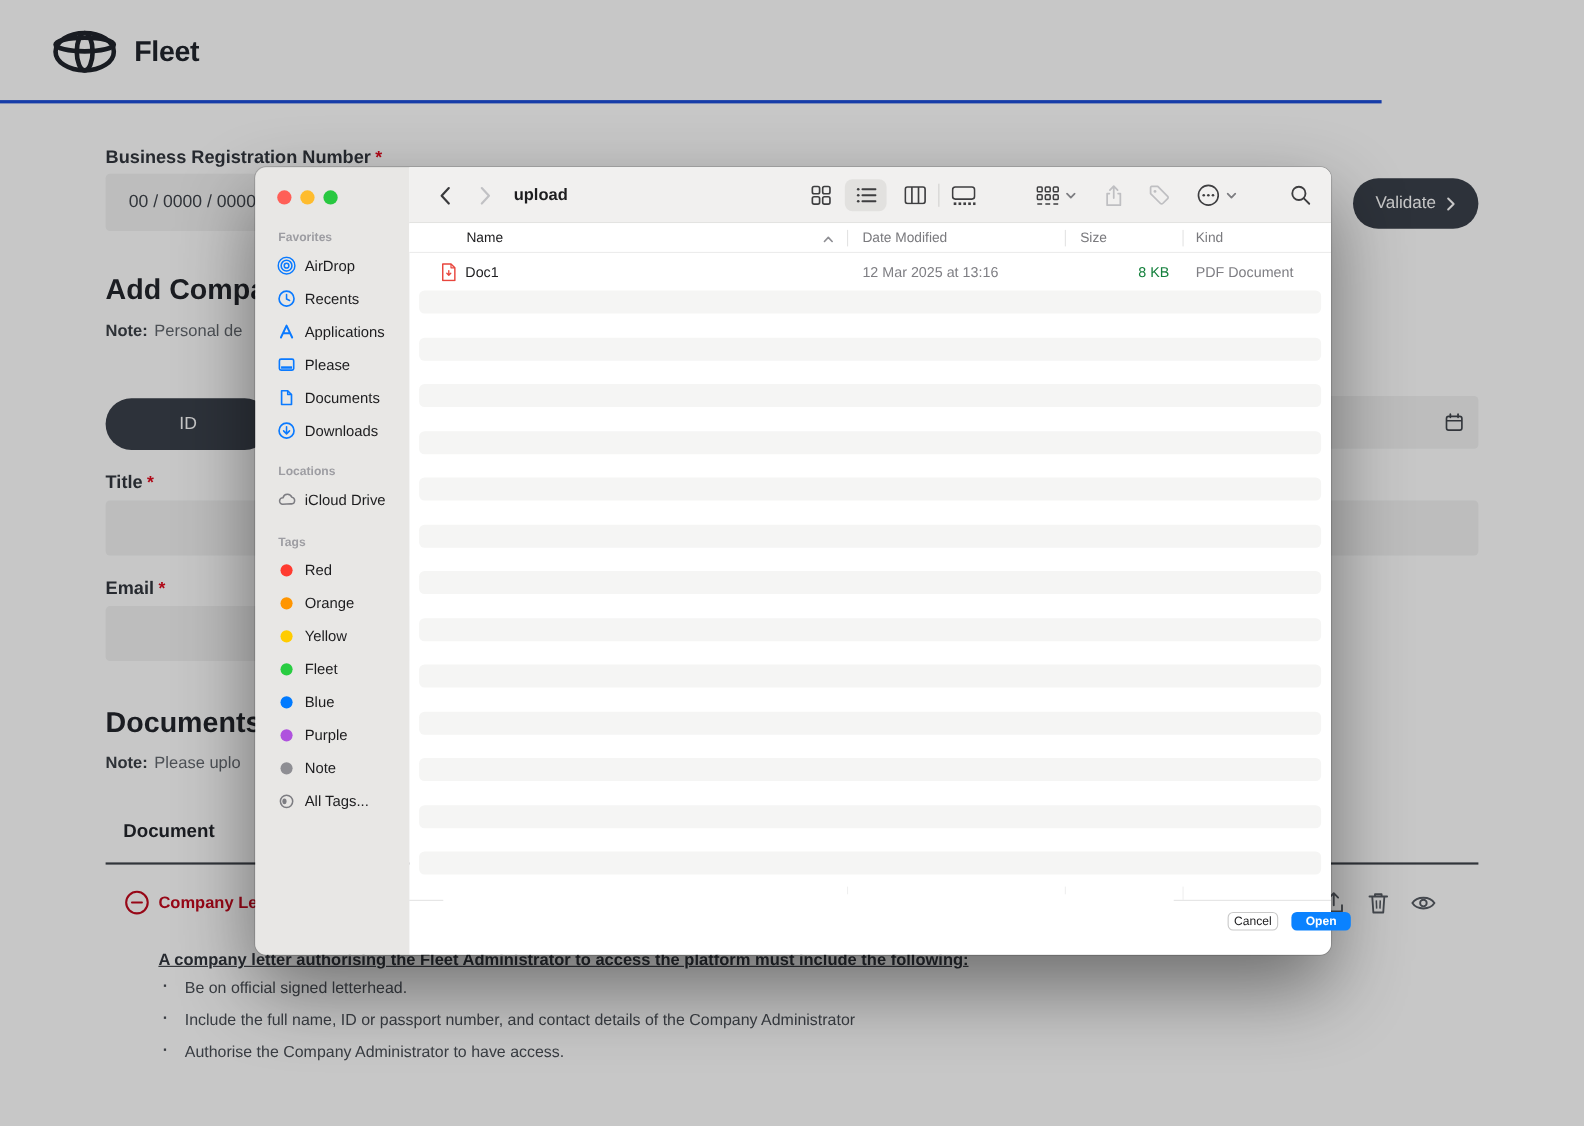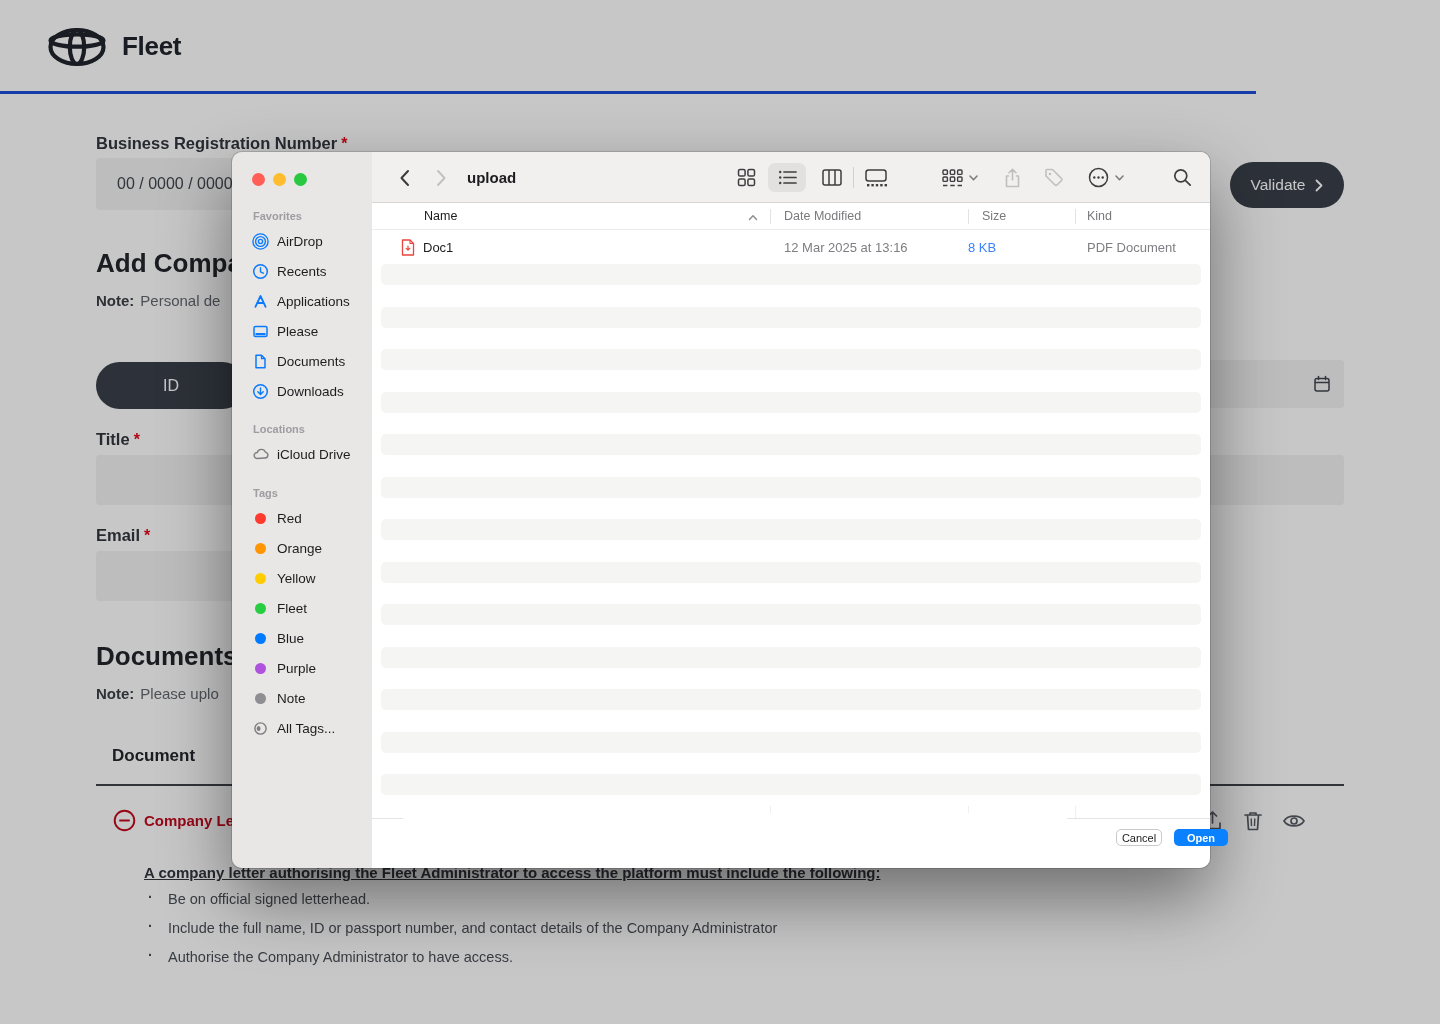--- a/index.html
+++ b/index.html
@@ -52,21 +52,21 @@
   .list-header { position:absolute; left:0; top:51px; width:838px; height:27px; background:#fff; border-bottom:1px solid #ececec; display:flex; align-items:center; font-size:12.5px; color:#7a7a7e; }
   .lh-name { width:398px; padding-left:52px; color:#1b1b1d; position:relative; }
   .lh-date { width:198px; padding-left:14px; }
   .lh-size { width:107px; padding-left:14px; }
   .lh-kind { width:135px; padding-left:12px; }
   .col-sep { position:absolute; top:57px; width:1px; height:15px; background:#e3e3e3; }
 
   .file-row { position:absolute; left:0; top:78px; width:838px; height:34px; display:flex; align-items:center; font-size:13px; }
   .fr-name { width:398px; padding-left:29px; display:flex; align-items:center; gap:8px; color:#1d1d1f; }
   .fr-date { width:198px; padding-left:14px; color:#7e7e83; }
-  .fr-size { width:107px; padding-right:12px; color:#3b82f6; }
+  .fr-size { width:107px; padding-right:12px; text-align:right; color:#15803d; }
   .fr-kind { width:135px; padding-left:12px; color:#7e7e83; }
 
   .stripe { position:absolute; left:9px; width:820px; height:21px; background:#f5f5f4; border-radius:5px; }
   .foot-divider { position:absolute; left:0; top:666px; width:838px; height:1px; background:#e4e4e4; }
   .foot-tick { position:absolute; top:654px; width:1px; height:12px; background:#efefef; }
   .dlg-footer { position:absolute; left:0; top:661px; width:664px; height:49px; background:#fff; border-radius:0 0 10px 0;margin-left:31px; }
   .btn-cancel { position:absolute; left:713px; top:16px; width:46px; height:17px; background:#fff; border:1px solid #c9c9c9; border-radius:5px; font-size:11px; color:#1c1c1e; display:flex; align-items:center; justify-content:center; }
   .btn-open { position:absolute; left:771px; top:16px; width:54px; height:17px; border-radius:5px; font-size:11px; font-weight:bold; color:#fff; display:flex; align-items:center; justify-content:center; }
 </style>
 </head>

